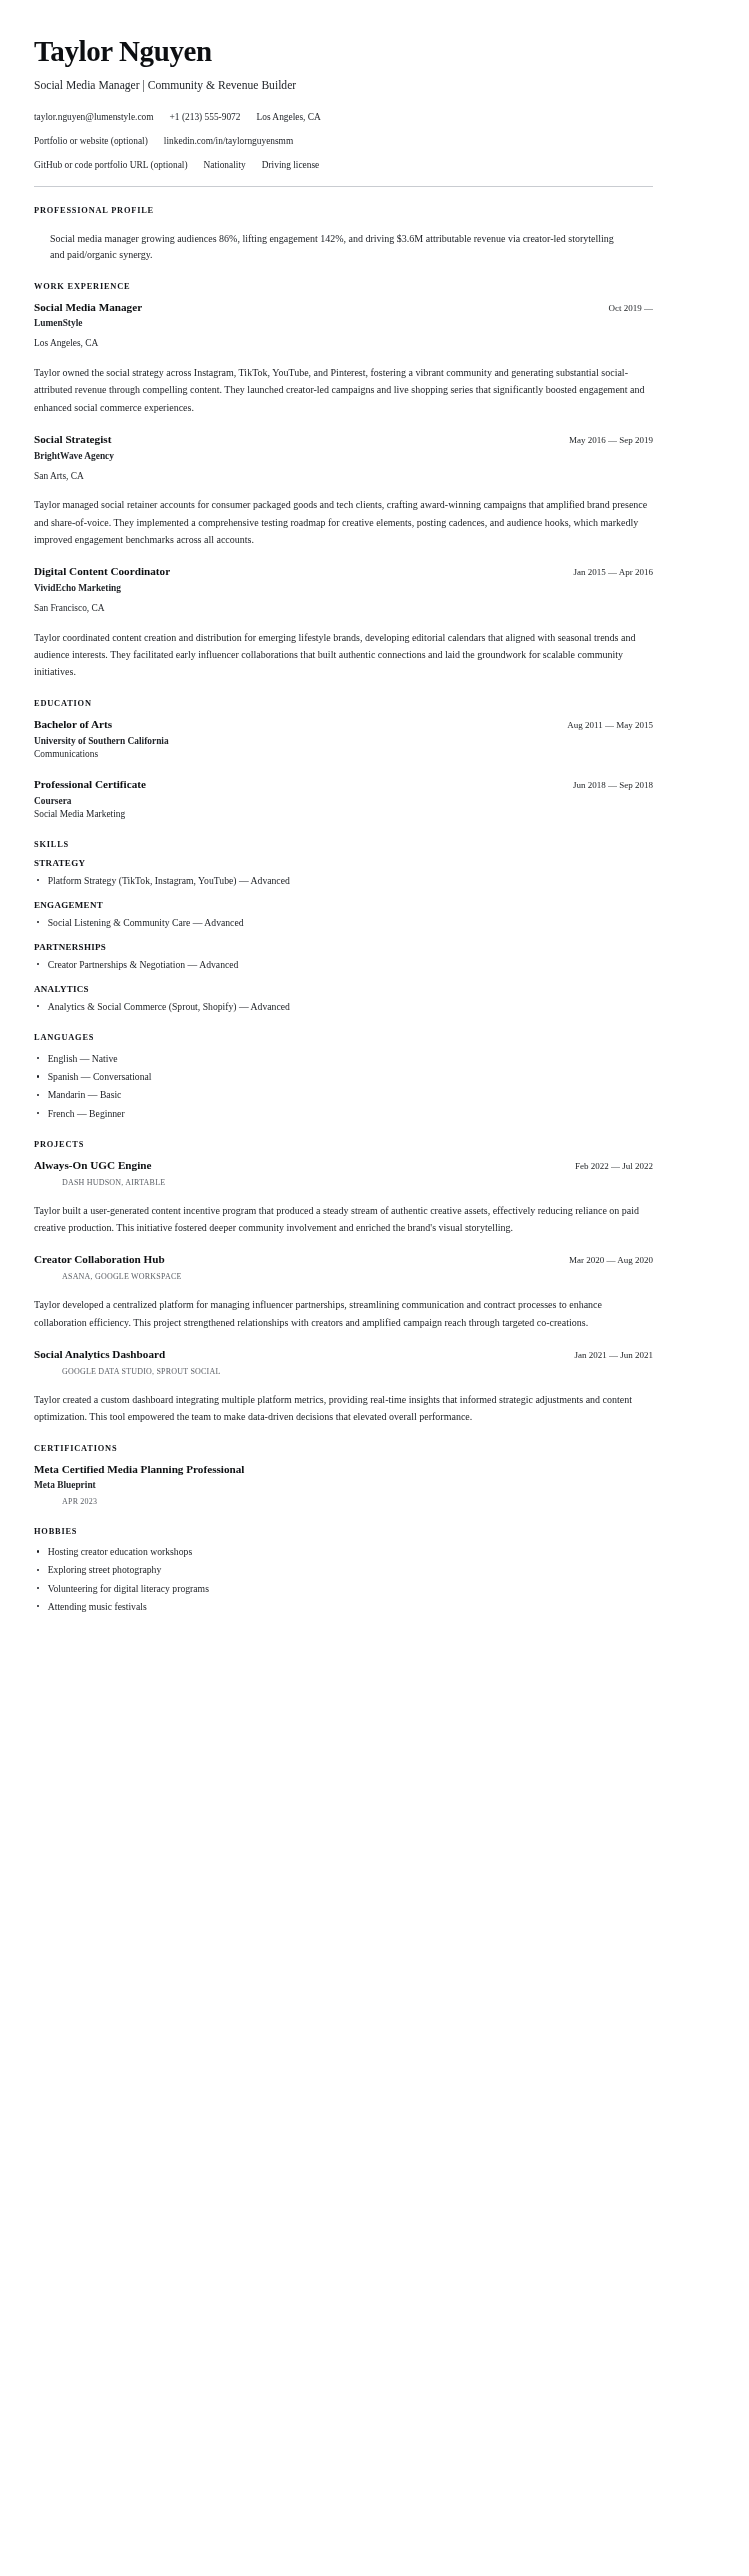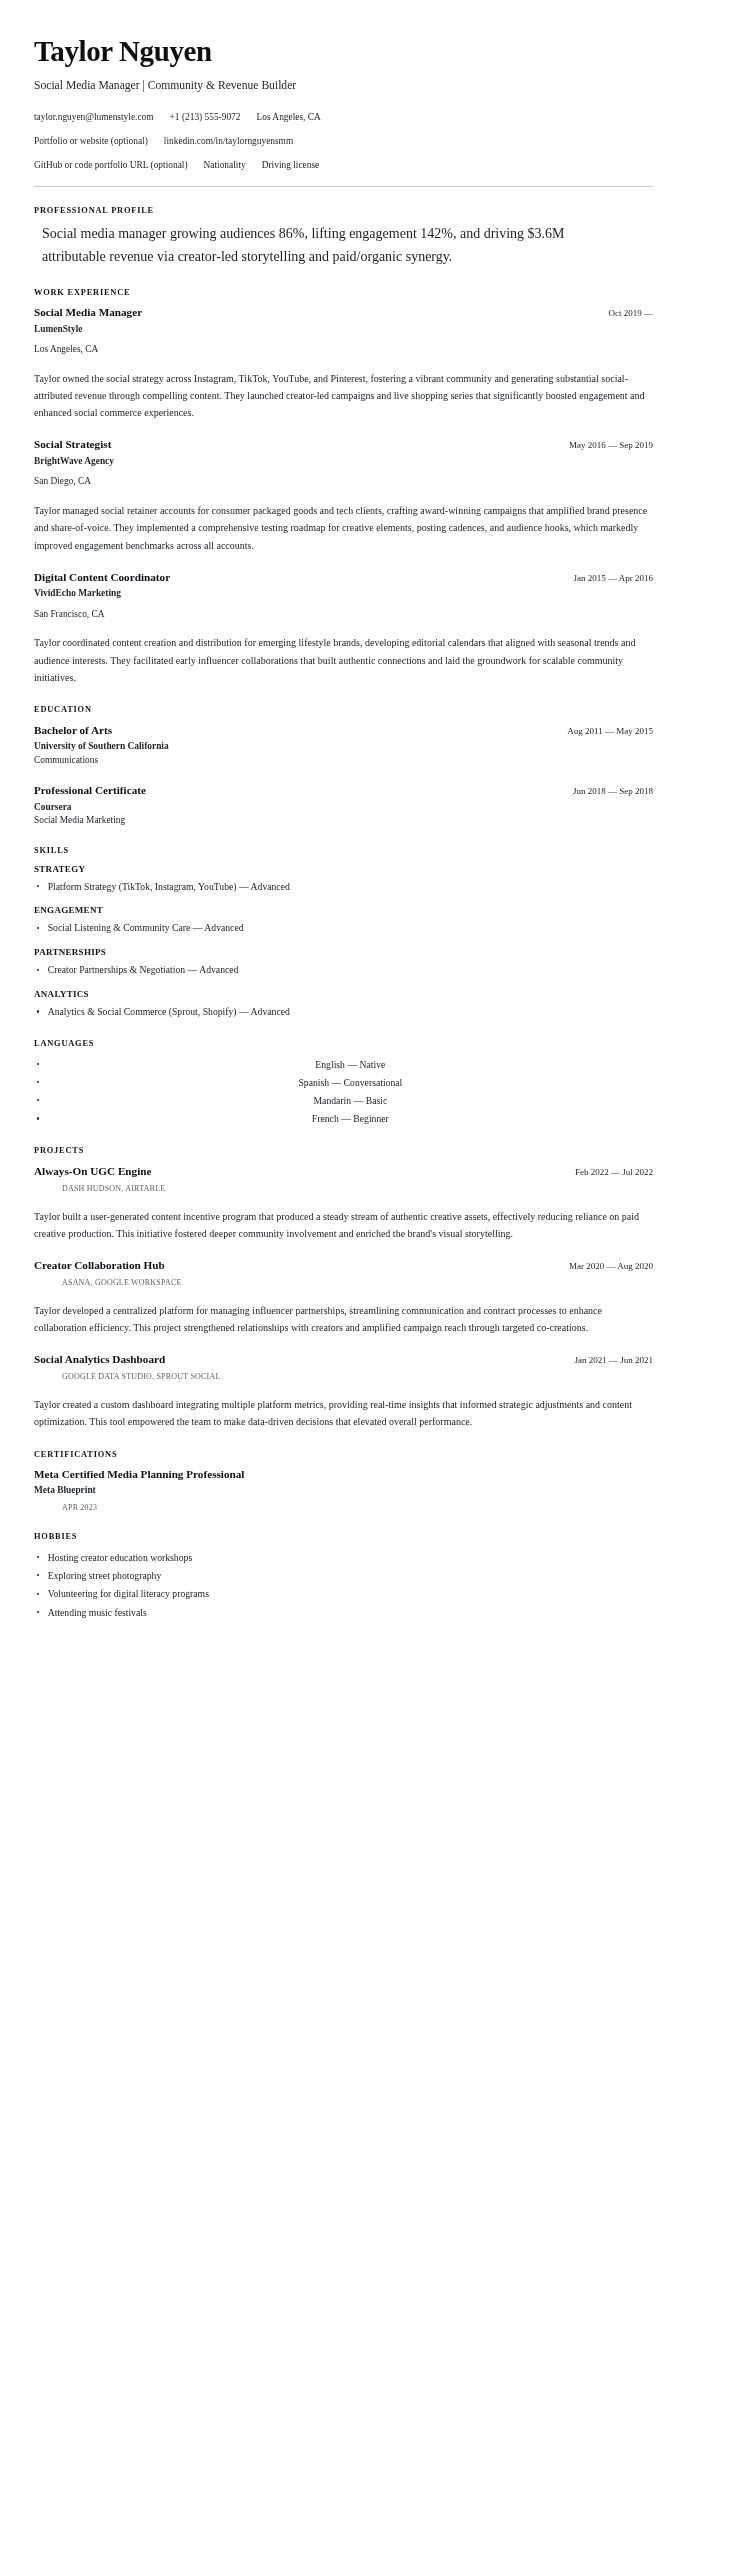--- a/index.html
+++ b/index.html
@@ -63,24 +63,24 @@
     font-size: 8.4px;
     font-weight: bold;
     letter-spacing: 0.8px;
     text-transform: uppercase;
     color: #111318;
     margin: 0 0 8.7px 0;
   }
   .section + .section { margin-top: 19px; }
 
   .profile-text {
-    font-size: 14px;
+    font-size: 10px;
     line-height: 1.62;
     color: #1b1e23;
-    margin: 8px;
+    margin: 16px;
     max-width: 565px;
   }
 
   
   .entry { margin-bottom: 16px; }
   .entry:last-child { margin-bottom: 0; }
   .entry-head {
     display: flex;
     justify-content: space-between;
     align-items: baseline;
@@ -166,21 +166,21 @@
     content: "";
     position: absolute;
     left: 2.5px;
     top: 6.2px;
     width: 2.2px;
     height: 2.2px;
     background: #1b1e23;
     border-radius: 50%;
   }
 
-  .lang-list li { margin-bottom: 1.9px; text-align: center; }
+  .lang-list li { margin-bottom: 1.9px; }
 </style>
 </head>
 <body>
 
 <div class="page">
 
   <header>
     <h1 class="name">Taylor Nguyen</h1>
     <p class="headline">Social Media Manager | Community &amp; Revenue Builder</p>
     <div id="contact-block">
@@ -219,21 +219,21 @@
           <p class="entry-org">LumenStyle</p>
           <p class="entry-meta">Los Angeles, CA</p>
           <p class="entry-desc">Taylor owned the social strategy across Instagram, TikTok, YouTube, and Pinterest, fostering a vibrant community and generating substantial social-attributed revenue through compelling content. They launched creator-led campaigns and live shopping series that significantly boosted engagement and enhanced social commerce experiences.</p>
         </div>
         <div class="entry">
           <div class="entry-head">
             <h3 class="entry-title">Social Strategist</h3>
             <span class="entry-dates">May 2016 — Sep 2019</span>
           </div>
           <p class="entry-org">BrightWave Agency</p>
-          <p class="entry-meta">San Diego, CA</p>
+          <p class="entry-meta">San Arts, CA</p>
           <p class="entry-desc">Taylor managed social retainer accounts for consumer packaged goods and tech clients, crafting award-winning campaigns that amplified brand presence and share-of-voice. They implemented a comprehensive testing roadmap for creative elements, posting cadences, and audience hooks, which markedly improved engagement benchmarks across all accounts.</p>
         </div>
         <div class="entry">
           <div class="entry-head">
             <h3 class="entry-title">Digital Content Coordinator</h3>
             <span class="entry-dates">Jan 2015 — Apr 2016</span>
           </div>
           <p class="entry-org">VividEcho Marketing</p>
           <p class="entry-meta">San Francisco, CA</p>
           <p class="entry-desc">Taylor coordinated content creation and distribution for emerging lifestyle brands, developing editorial calendars that aligned with seasonal trends and audience interests. They facilitated early influencer collaborations that built authentic connections and laid the groundwork for scalable community initiatives.</p>

